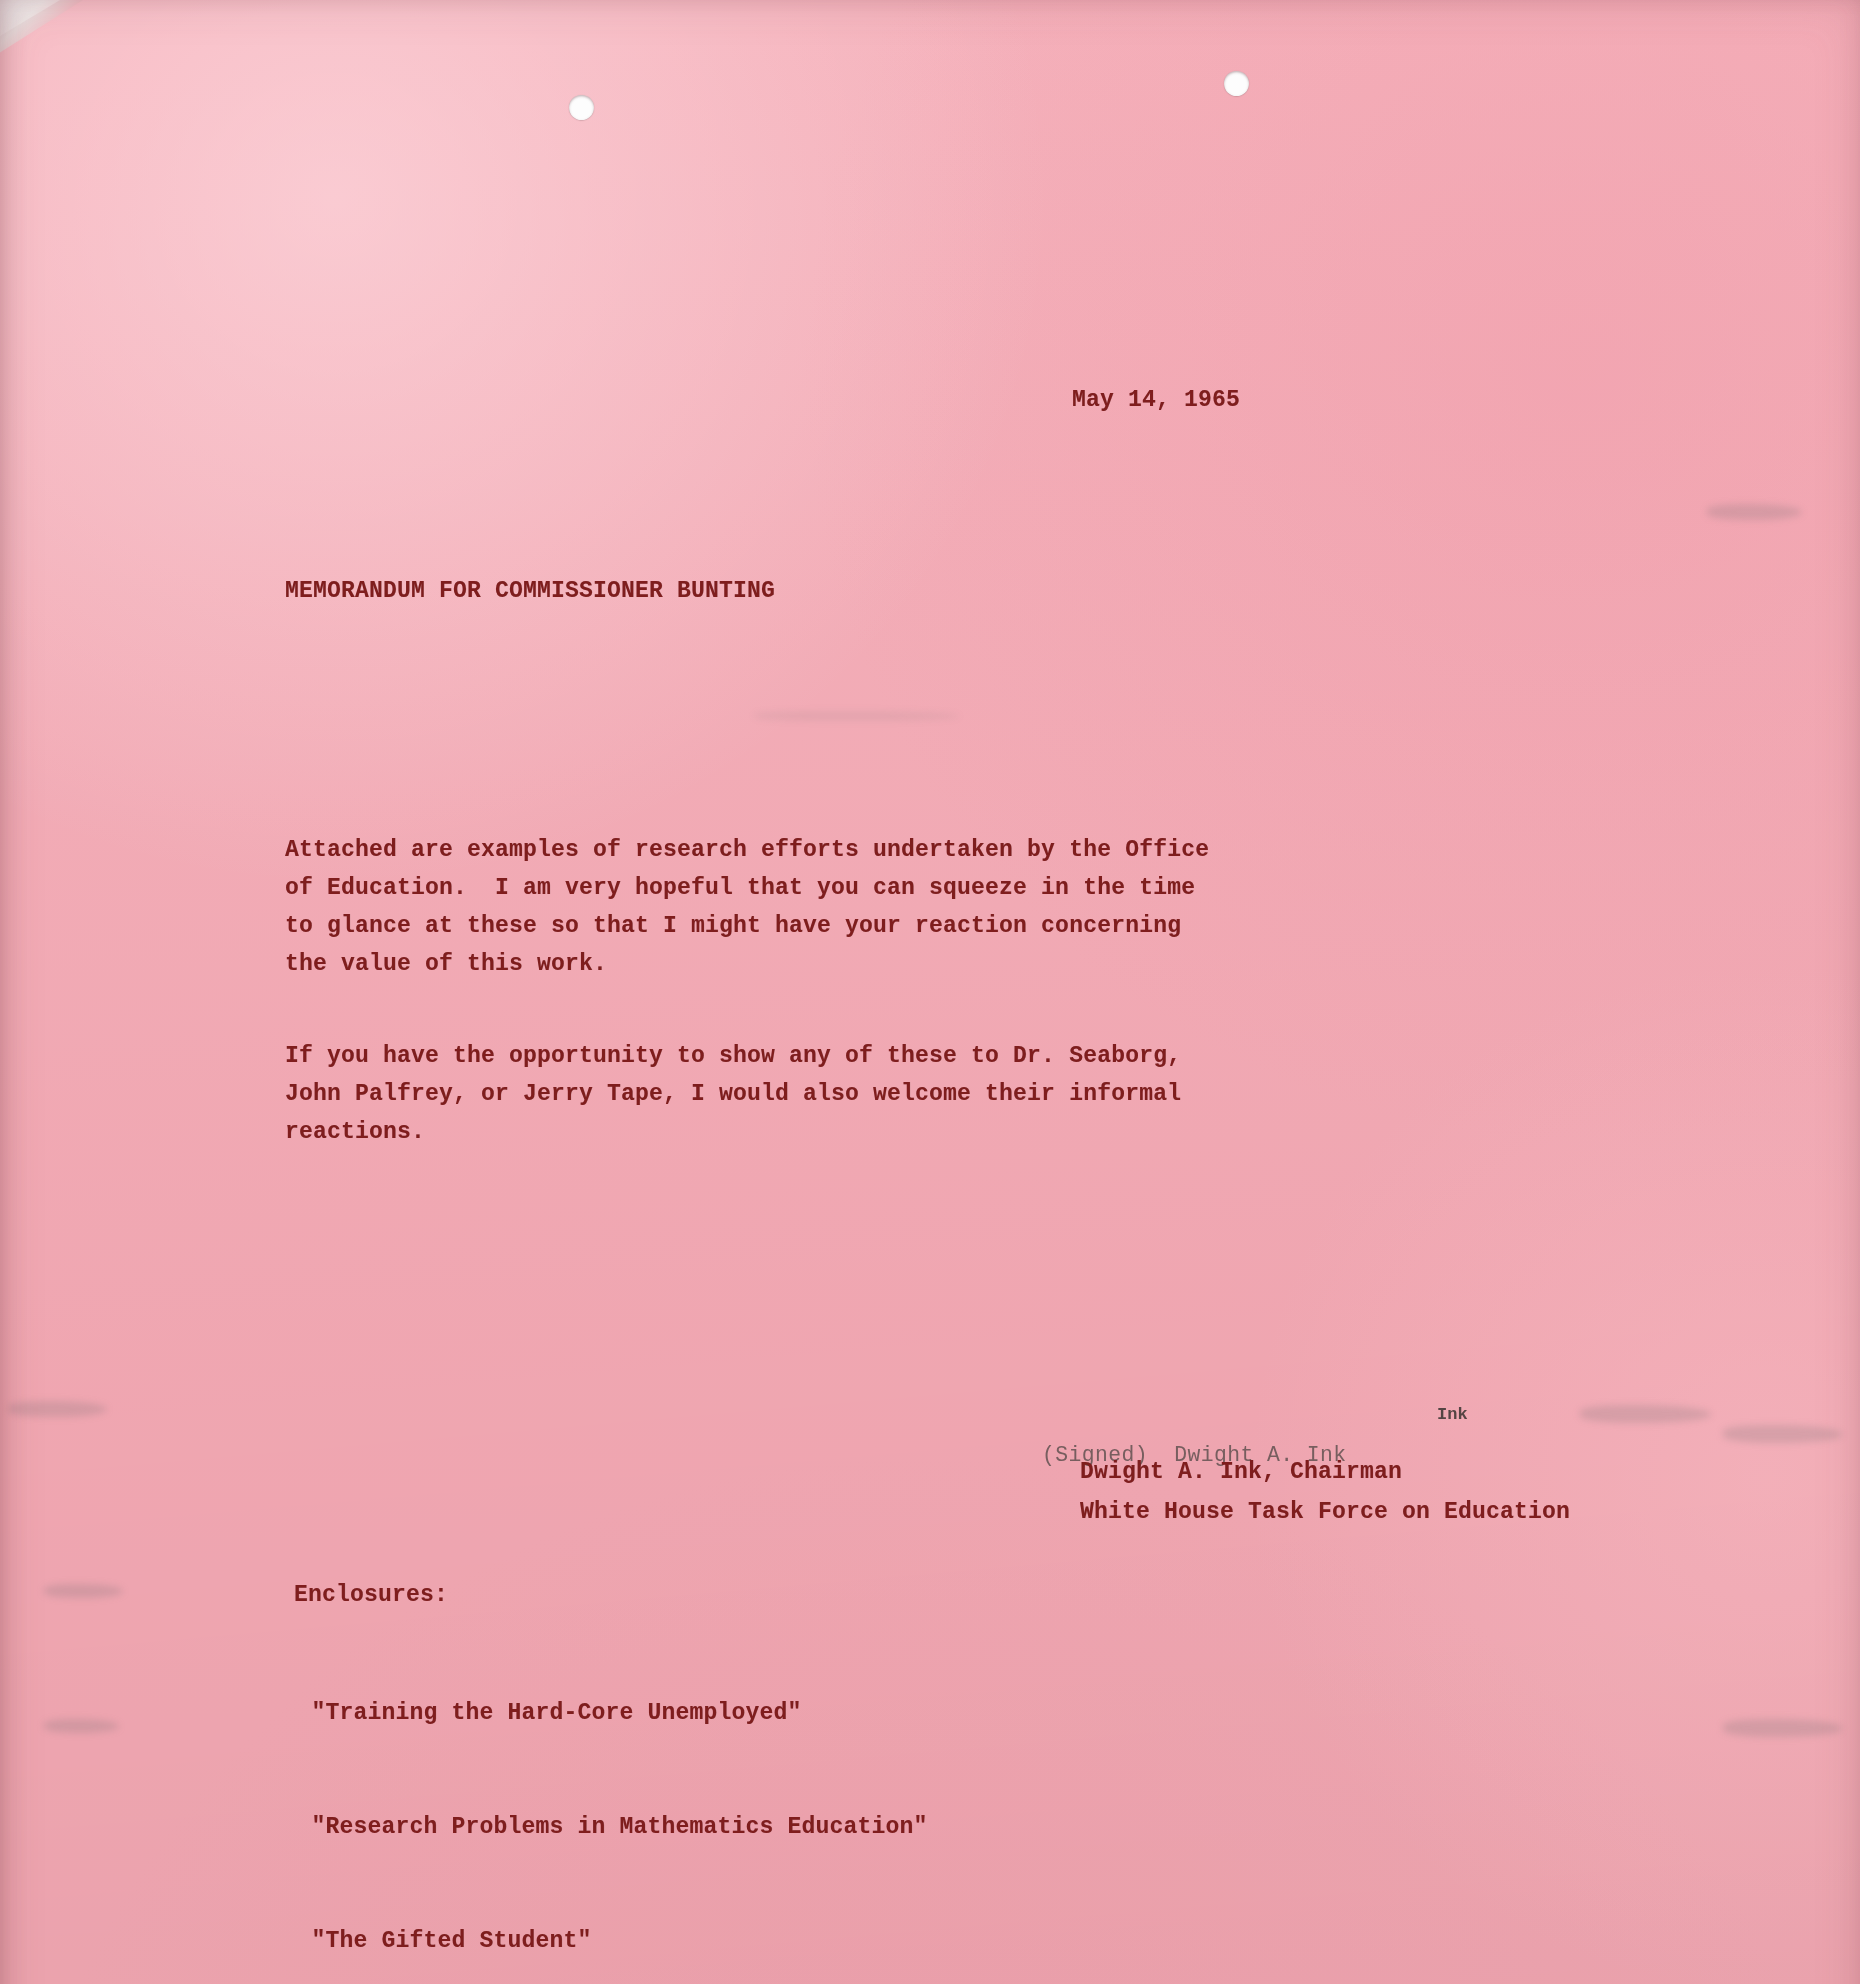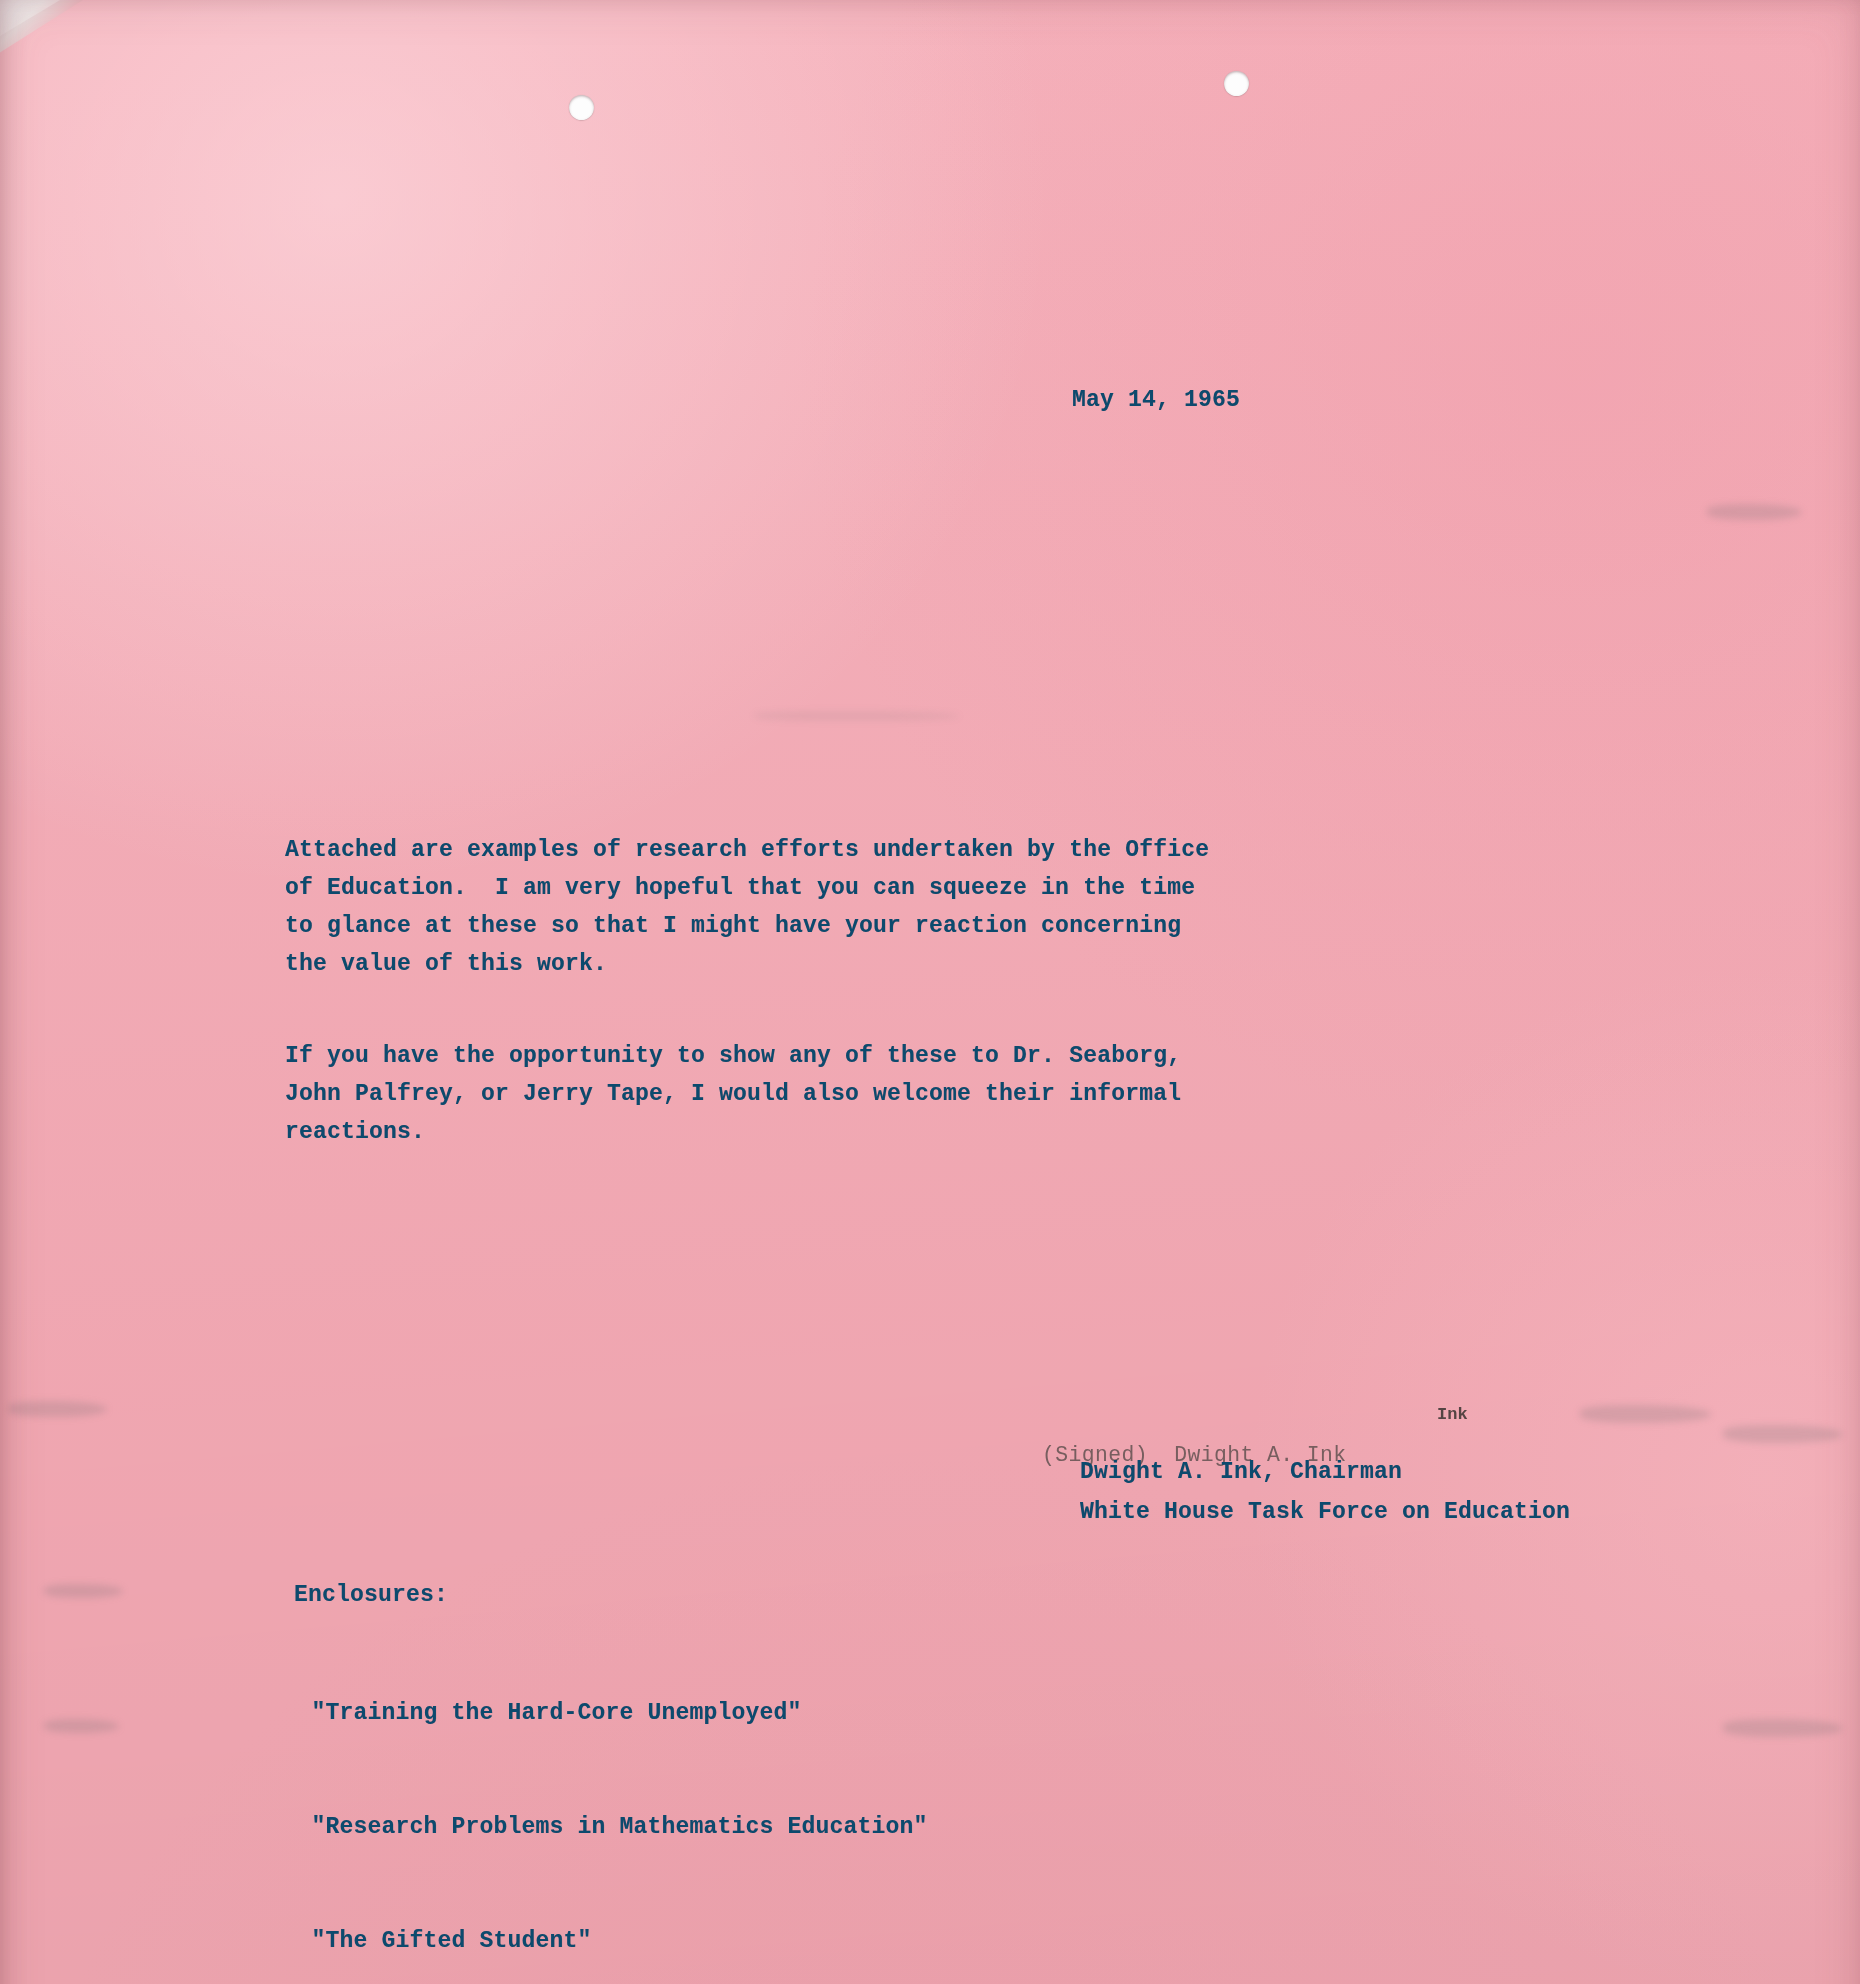--- a/index.html
+++ b/index.html
@@ -82,21 +82,21 @@
     position: absolute;
     inset: 0;
   }
   .tx {
     position: absolute;
     white-space: pre;
     font-size: 23px;
     line-height: 38px;
     letter-spacing: 0.2px;
     font-weight: 700;
-    color: #0c4a6e;
+    color: #7f1d1d;
     text-shadow: 0.2px 0.2px 0 rgba(40,30,30,0.28);
   }
   .date { left: 1072px; top: 381px; }
   .memo-to { left: 285px; top: 572px; }
   .subject { left: 285px; top: 655px; }
 
   .para { left: 285px; margin-top: 21px; }
   .p1 { top: 810px; }
   .p2 { top: 1016px; }
   .p3 { top: 1175px; }
@@ -144,20 +144,21 @@
   <div class="smudge" style="left:1707px; top:504px; width:95px; height:16px;"></div>
   <div class="smudge" style="left:754px; top:711px; width:206px; height:10.3px; opacity:0.5;"></div>
 
   <div class="hole left"></div>
   <div class="hole right"></div>
 
   <div class="content">
 
     <div class="tx date">May 14, 1965</div>
 
+    <div class="tx memo-to">MEMORANDUM FOR COMMISSIONER BUNTING</div>
 
 
     <div class="tx para p1">Attached are examples of research efforts undertaken by the Office
 of Education.  I am very hopeful that you can squeeze in the time
 to glance at these so that I might have your reaction concerning
 the value of this work.</div>
     <div class="tx para p2">If you have the opportunity to show any of these to Dr. Seaborg,
 John Palfrey, or Jerry Tape, I would also welcome their informal
 reactions.</div>
 

